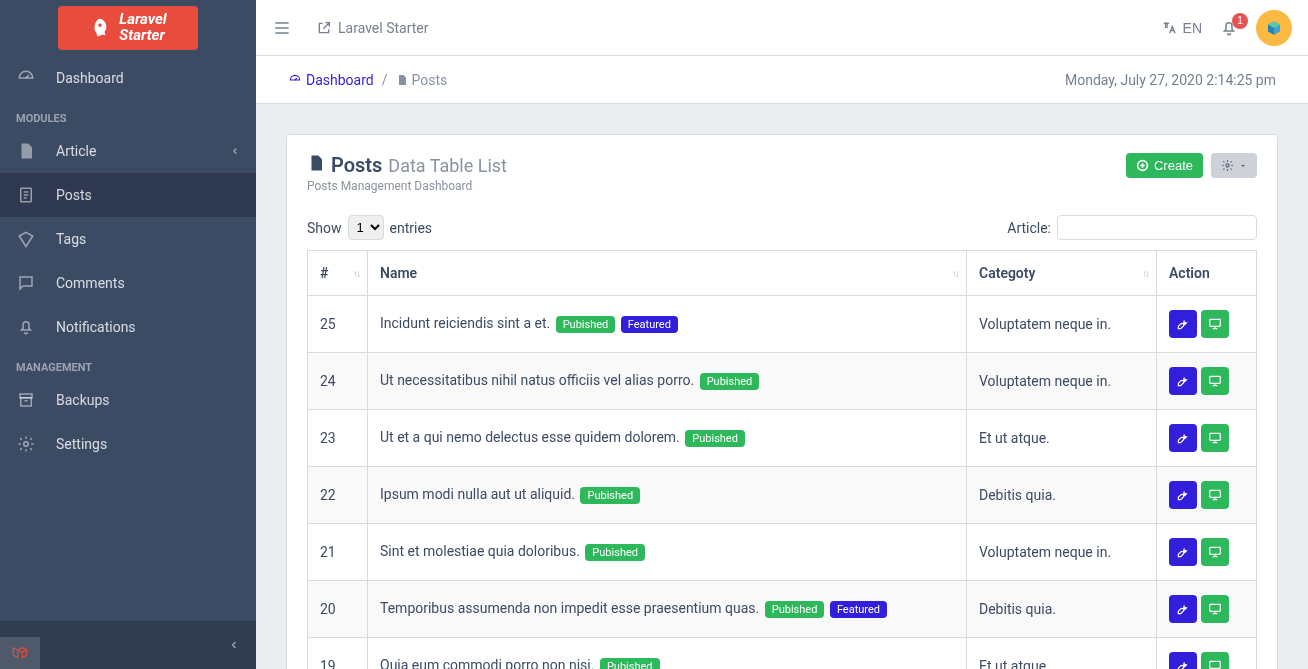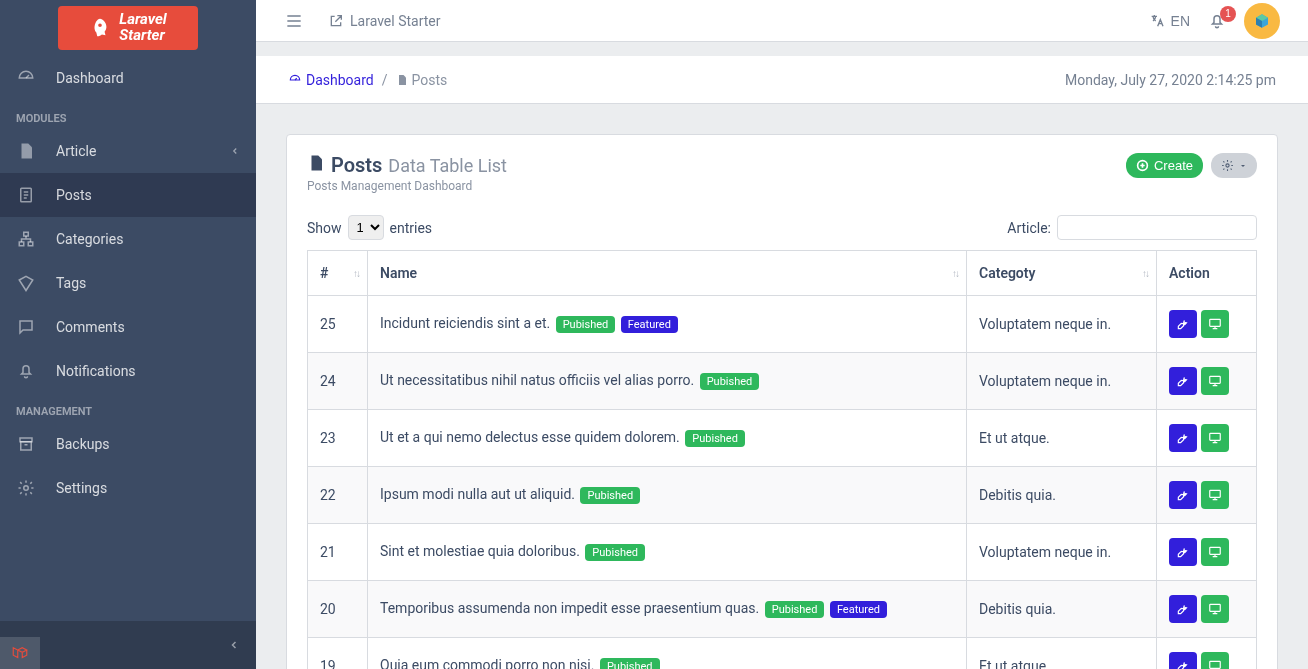--- a/index.html
+++ b/index.html
@@ -16,21 +16,21 @@
     .nav-item.active { background: #2f3a52; }
     .nav-item.sub { padding-left: 16px; }
     .nav-item .nav-icon { width: 20px; height: 20px; margin-right: 20px; display: inline-flex; align-items: center; justify-content: center; color: rgba(255,255,255,0.5); }
     .nav-item .nav-label { flex: 1; }
     .nav-item .chevron { color: rgba(255,255,255,0.5); }
     .sidebar-minimizer { margin-top: auto; height: 48px; background: rgba(0,0,0,0.2); display: flex; align-items: center; justify-content: flex-end; padding: 0 16px; cursor: pointer; }
     .sidebar-minimizer svg { color: rgba(255,255,255,0.5); }
     .sidebar-footer-icon { position: fixed; left: 0; bottom: 0; width: 40px; height: 32px; background: rgba(255,255,255,0.15); display:flex; align-items:center; justify-content:center; }
 
     
-    .header { position: fixed; left: 256px; top: 0; right: 0; height: 42px; background: #fff; border-bottom: 1px solid #d8dbe0; display: flex; align-items: center; padding: 0 28px; }
+    .header { position: fixed; left: 256px; top: 0; right: 0; height: 56px; background: #fff; border-bottom: 1px solid #d8dbe0; display: flex; align-items: center; padding: 0 16px; }
     .header-left { display: flex; align-items: center; gap: 24px; }
     .header-right { margin-left: auto; display: flex; align-items: center; gap: 18px; }
     .icon-btn { background: none; border: none; cursor: pointer; color: #768192; display: inline-flex; align-items: center; gap: 6px; font-size: 14px; position: relative; }
     .badge-notif { position: absolute; top: -6px; right: -10px; background: #e55353; color: #fff; border-radius: 10px; font-size: 10px; min-width: 16px; height: 16px; display: flex; align-items: center; justify-content: center; padding: 0 4px; }
     .avatar { width: 36px; height: 36px; border-radius: 50%; background: #f9b942; display: flex; align-items: center; justify-content: center; }
 
     
     .subheader { position: fixed; left: 256px; top: 56px; right: 0; height: 48px; background: #fff; border-bottom: 1px solid #d8dbe0; display: flex; align-items: center; padding: 0 32px; }
     .breadcrumb { display: flex; align-items: center; gap: 8px; font-size: 14px; }
     .breadcrumb a { color: #321fdb; text-decoration: none; display: inline-flex; align-items: center; gap: 4px; }
@@ -40,21 +40,21 @@
 
     
     .main { position: absolute; left: 256px; top: 104px; right: 0; bottom: 0; padding: 30px 30px 0; overflow: hidden; }
     .card { background: #fff; border: 1px solid #d8dbe0; border-radius: 4px; }
     .card-header { padding: 18px 20px 10px; display: flex; align-items: flex-start; }
     .card-title-wrap { display: flex; flex-direction: column; }
     .card-title { font-size: 20px; font-weight: 600; display: flex; align-items: baseline; gap: 6px; }
     .card-title .muted { color: #8a93a2; font-weight: 400; font-size: 18px; }
     .card-subtitle { color: #8a93a2; font-size: 12px; margin-top: 2px; }
     .card-header-actions { margin-left: auto; display: flex; gap: 8px; }
-    .btn { border: none; border-radius: 12px; padding: 5px 10px; font-size: 13px; cursor: pointer; display: inline-flex; align-items: center; gap: 5px; justify-content: center; }
+    .btn { border: none; border-radius: 4px; padding: 5px 10px; font-size: 13px; cursor: pointer; display: inline-flex; align-items: center; gap: 5px; justify-content: center; }
     .btn-success { background: #2eb85c; color: #fff; }
     .btn-secondary { background: #ced2d8; color: #4f5d73; }
 
     .card-body { padding: 12px 20px 20px; }
     .dt-top { display: flex; align-items: flex-end; margin-bottom: 10px; }
     .dt-length { display: flex; align-items: center; gap: 6px; color: #3c4b64; }
     .dt-length select { border: 1px solid #d8dbe0; border-radius: 4px; padding: 3px 4px; font-size: 13px; width: 36px; }
     .dt-search { margin-left: auto; display: flex; align-items: center; gap: 6px; }
     .dt-search input { border: 1px solid #d8dbe0; border-radius: 4px; padding: 4px 8px; width: 200px; font-size: 13px; }
 
@@ -125,31 +125,20 @@
   <a class="nav-item sub active">
     <span class="nav-icon">
       <svg width="18" height="18" viewBox="0 0 24 24" fill="none" stroke="currentColor" stroke-width="2">
           <rect x="5" y="3" width="14" height="18" rx="1"></rect>
           <path d="M9 8h6M9 12h6M9 16h4"></path>
         </svg>
     </span>
     <span class="nav-label">Posts</span>
   </a>
 
-  <a class="nav-item sub">
-    <span class="nav-icon">
-      <svg width="18" height="18" viewBox="0 0 24 24" fill="none" stroke="currentColor" stroke-width="2">
-          <rect x="9" y="3" width="6" height="5"></rect>
-          <rect x="3" y="16" width="6" height="5"></rect>
-          <rect x="15" y="16" width="6" height="5"></rect>
-          <path d="M12 8v4M12 12H6v4M12 12h6v4"></path>
-        </svg>
-    </span>
-    <span class="nav-label">Categories</span>
-  </a>
 
   <a class="nav-item sub">
     <span class="nav-icon">
       <svg width="18" height="18" viewBox="0 0 24 24" fill="none" stroke="currentColor" stroke-width="2">
           <path d="M3 8l9-5 9 5-9 14z"></path>
         </svg>
     </span>
     <span class="nav-label">Tags</span>
   </a>
 

